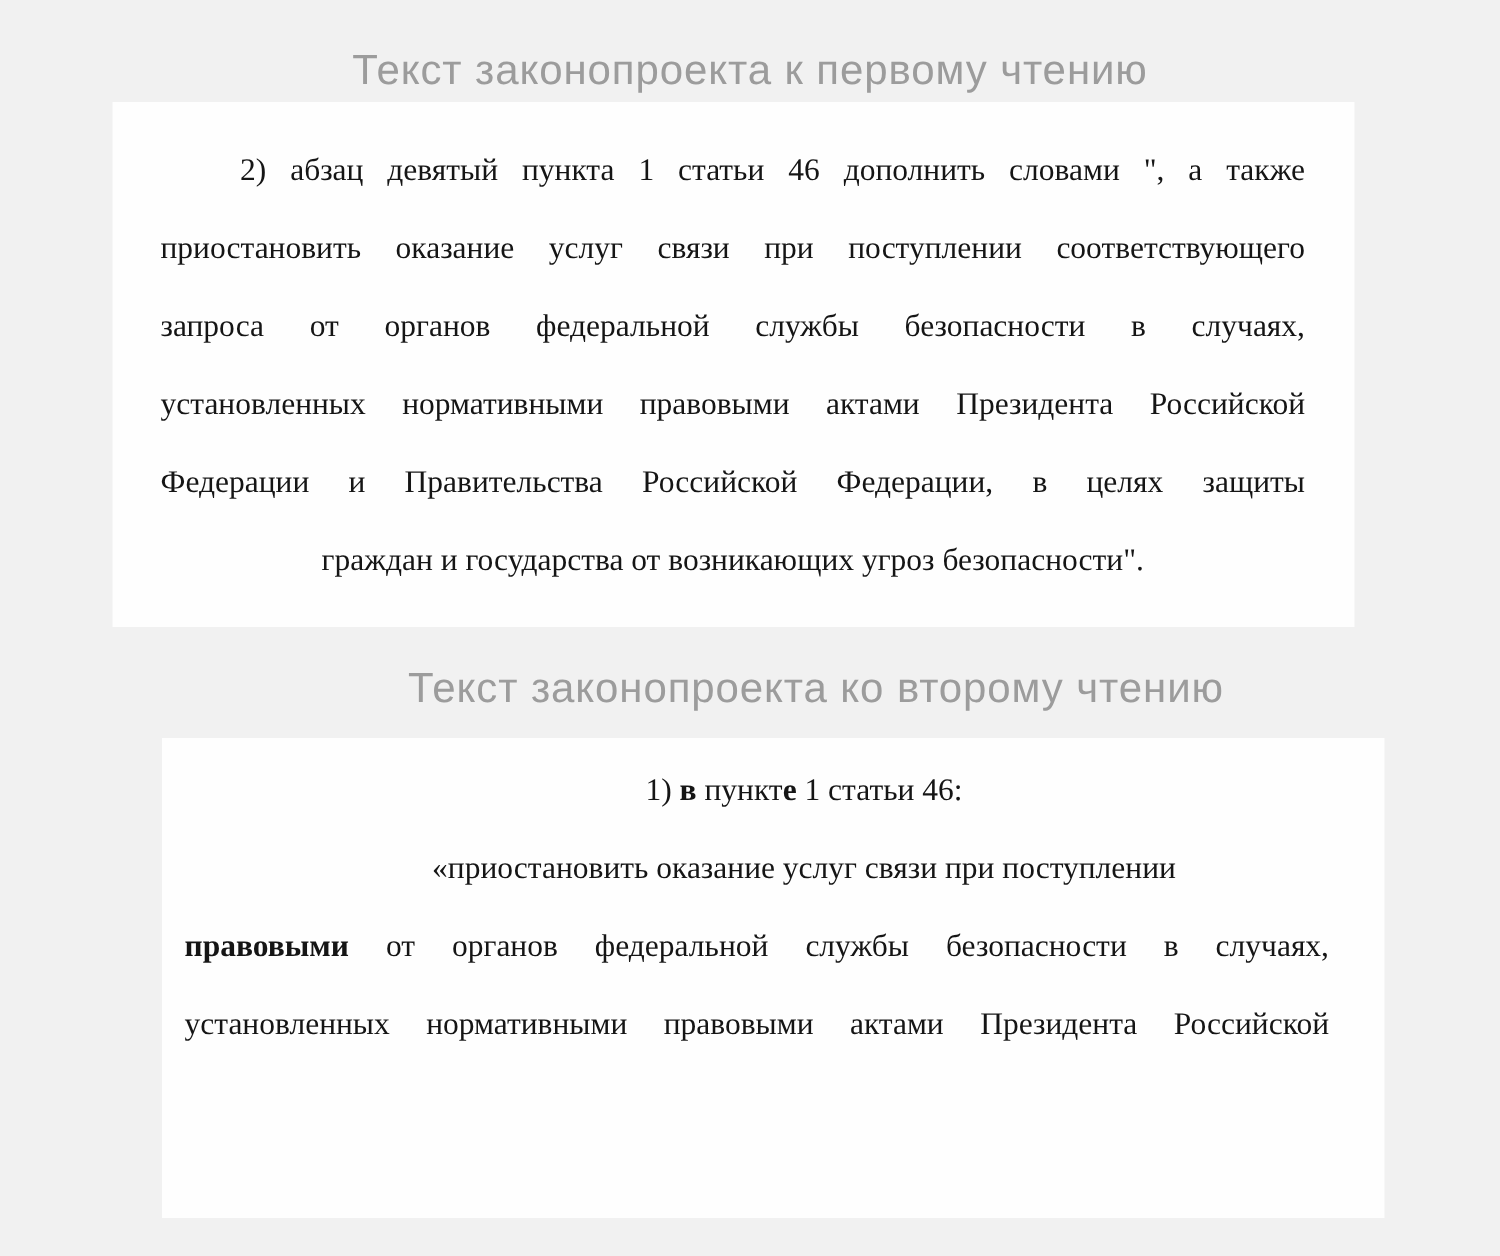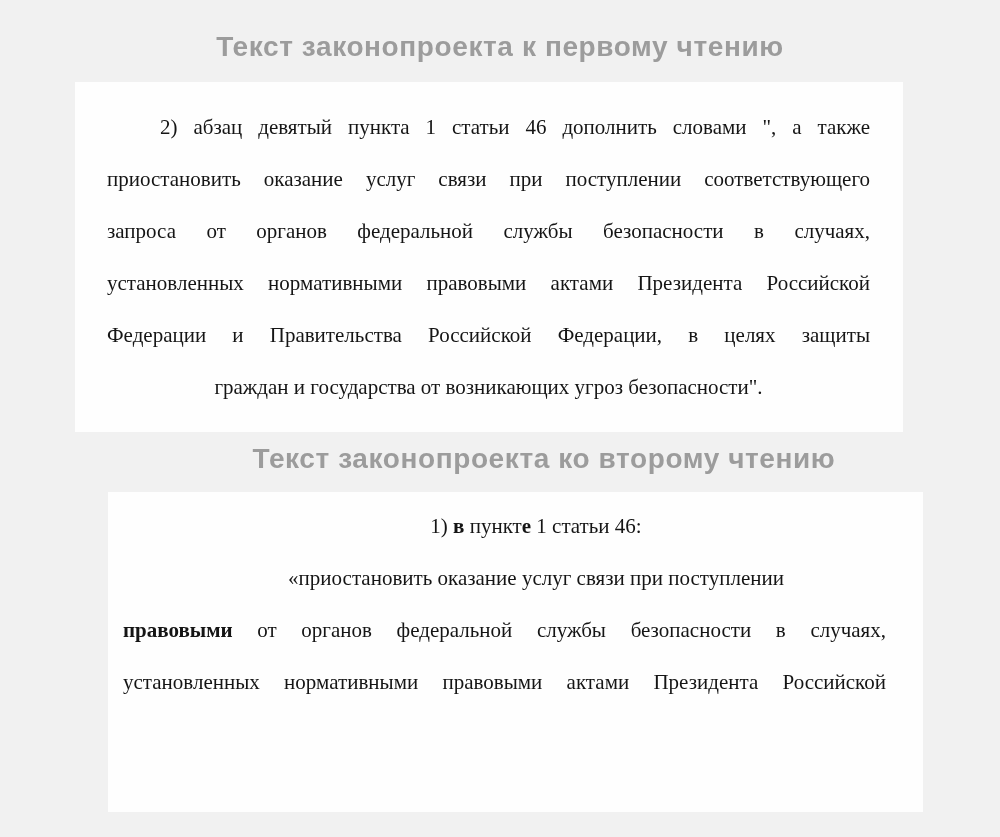--- a/index.html
+++ b/index.html
@@ -10,35 +10,35 @@
     overflow: hidden;
     background: var(--color-background, #f1f1f1);
     font-family: "Liberation Sans", sans-serif;
   }
   .section-heading {
     position: absolute;
     left: 0;
     width: 1000px;
     margin: 0;
     text-align: center;
-    font-weight: 700;
+    font-weight: 400;
     font-size: 28px;
     line-height: 34px;
     letter-spacing: 0.6px;
     color: var(--color-heading, #9c9c9c);
   }
   #heading-first  { top: 30px; }
   #heading-second { top: 442px; padding-left: 44px; }
 
   .card {
     position: absolute;
     background: var(--color-card, #ffffff);
     box-sizing: border-box;
   }
-  #card-first  { left: 75px;  top: 82px;  width: 828px; height: 350px; padding: 19px 33px 0 32px; }
+  #card-first  { left: 75px;  top: 68px;  width: 828px; height: 350px; padding: 19px 33px 0 32px; }
   #card-second { left: 108px;  top: 492px; width: 815px; height: 320px; padding: 8px 37px 0 15px; }
 
   .doc { width: 100%; }
   .line {
     font-family: "Liberation Serif", serif;
     font-size: 21px;
     height: 52px;
     line-height: 52px;
     color: var(--color-text, #151515);
     text-align: center;

